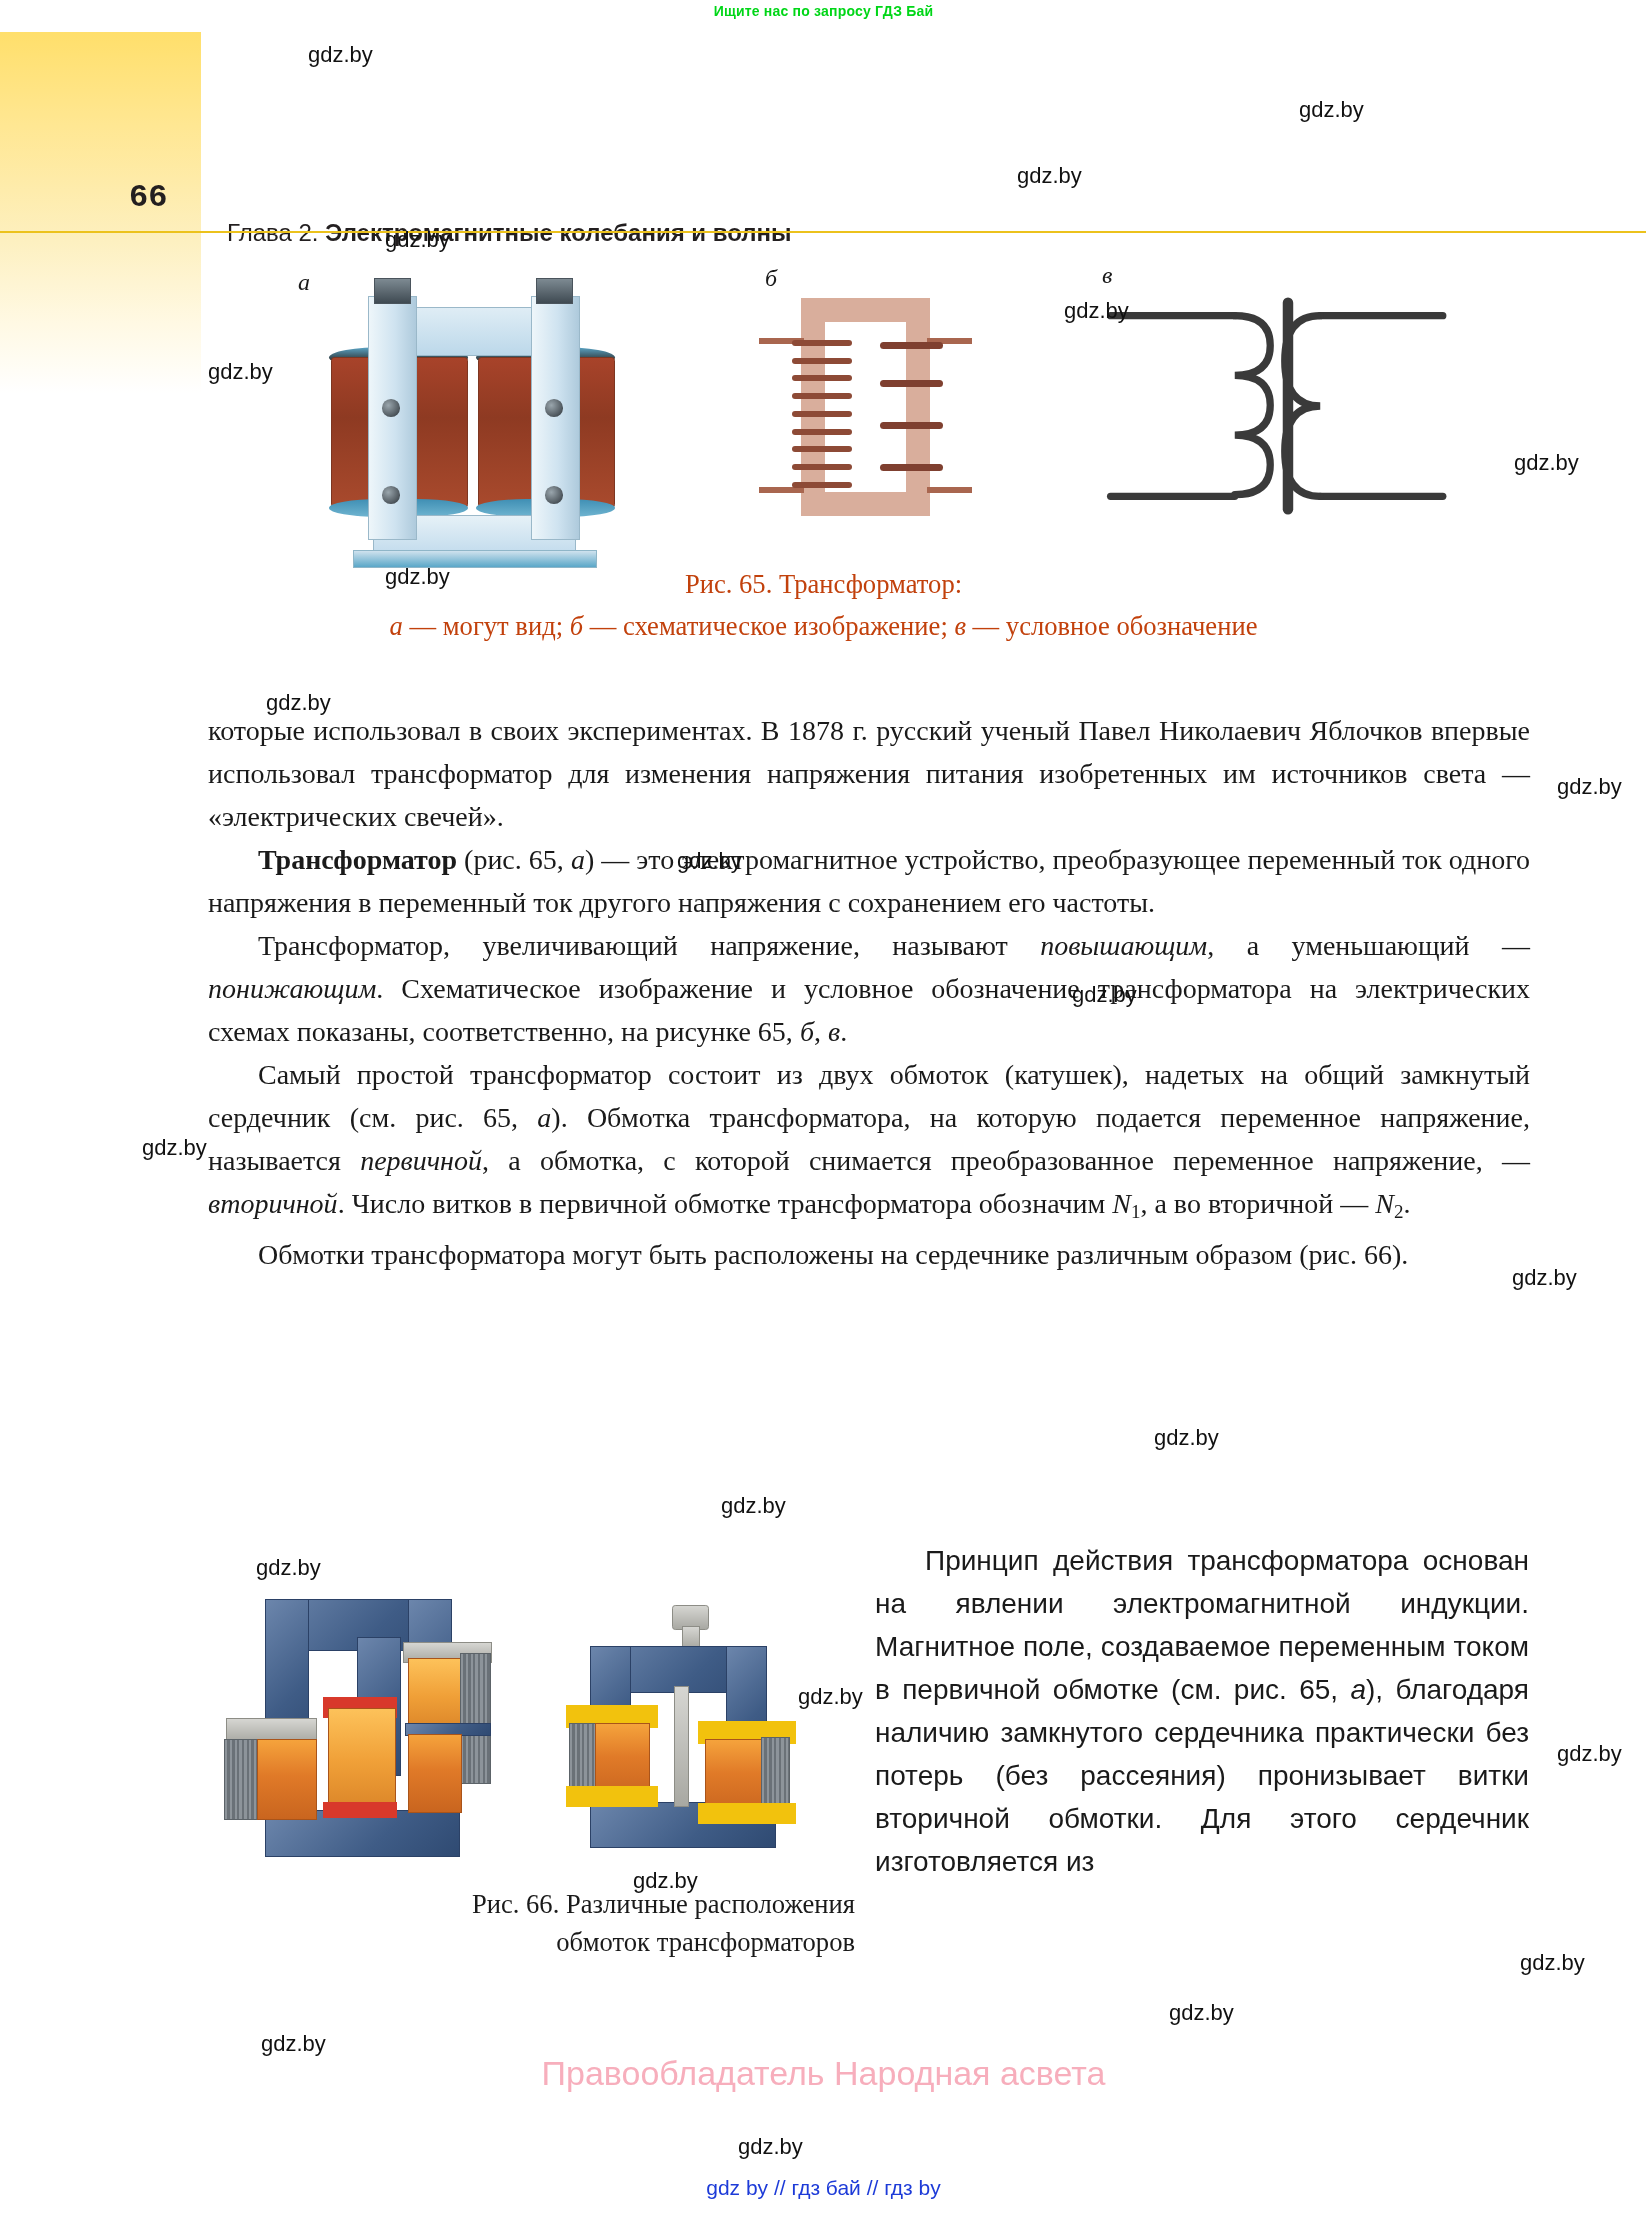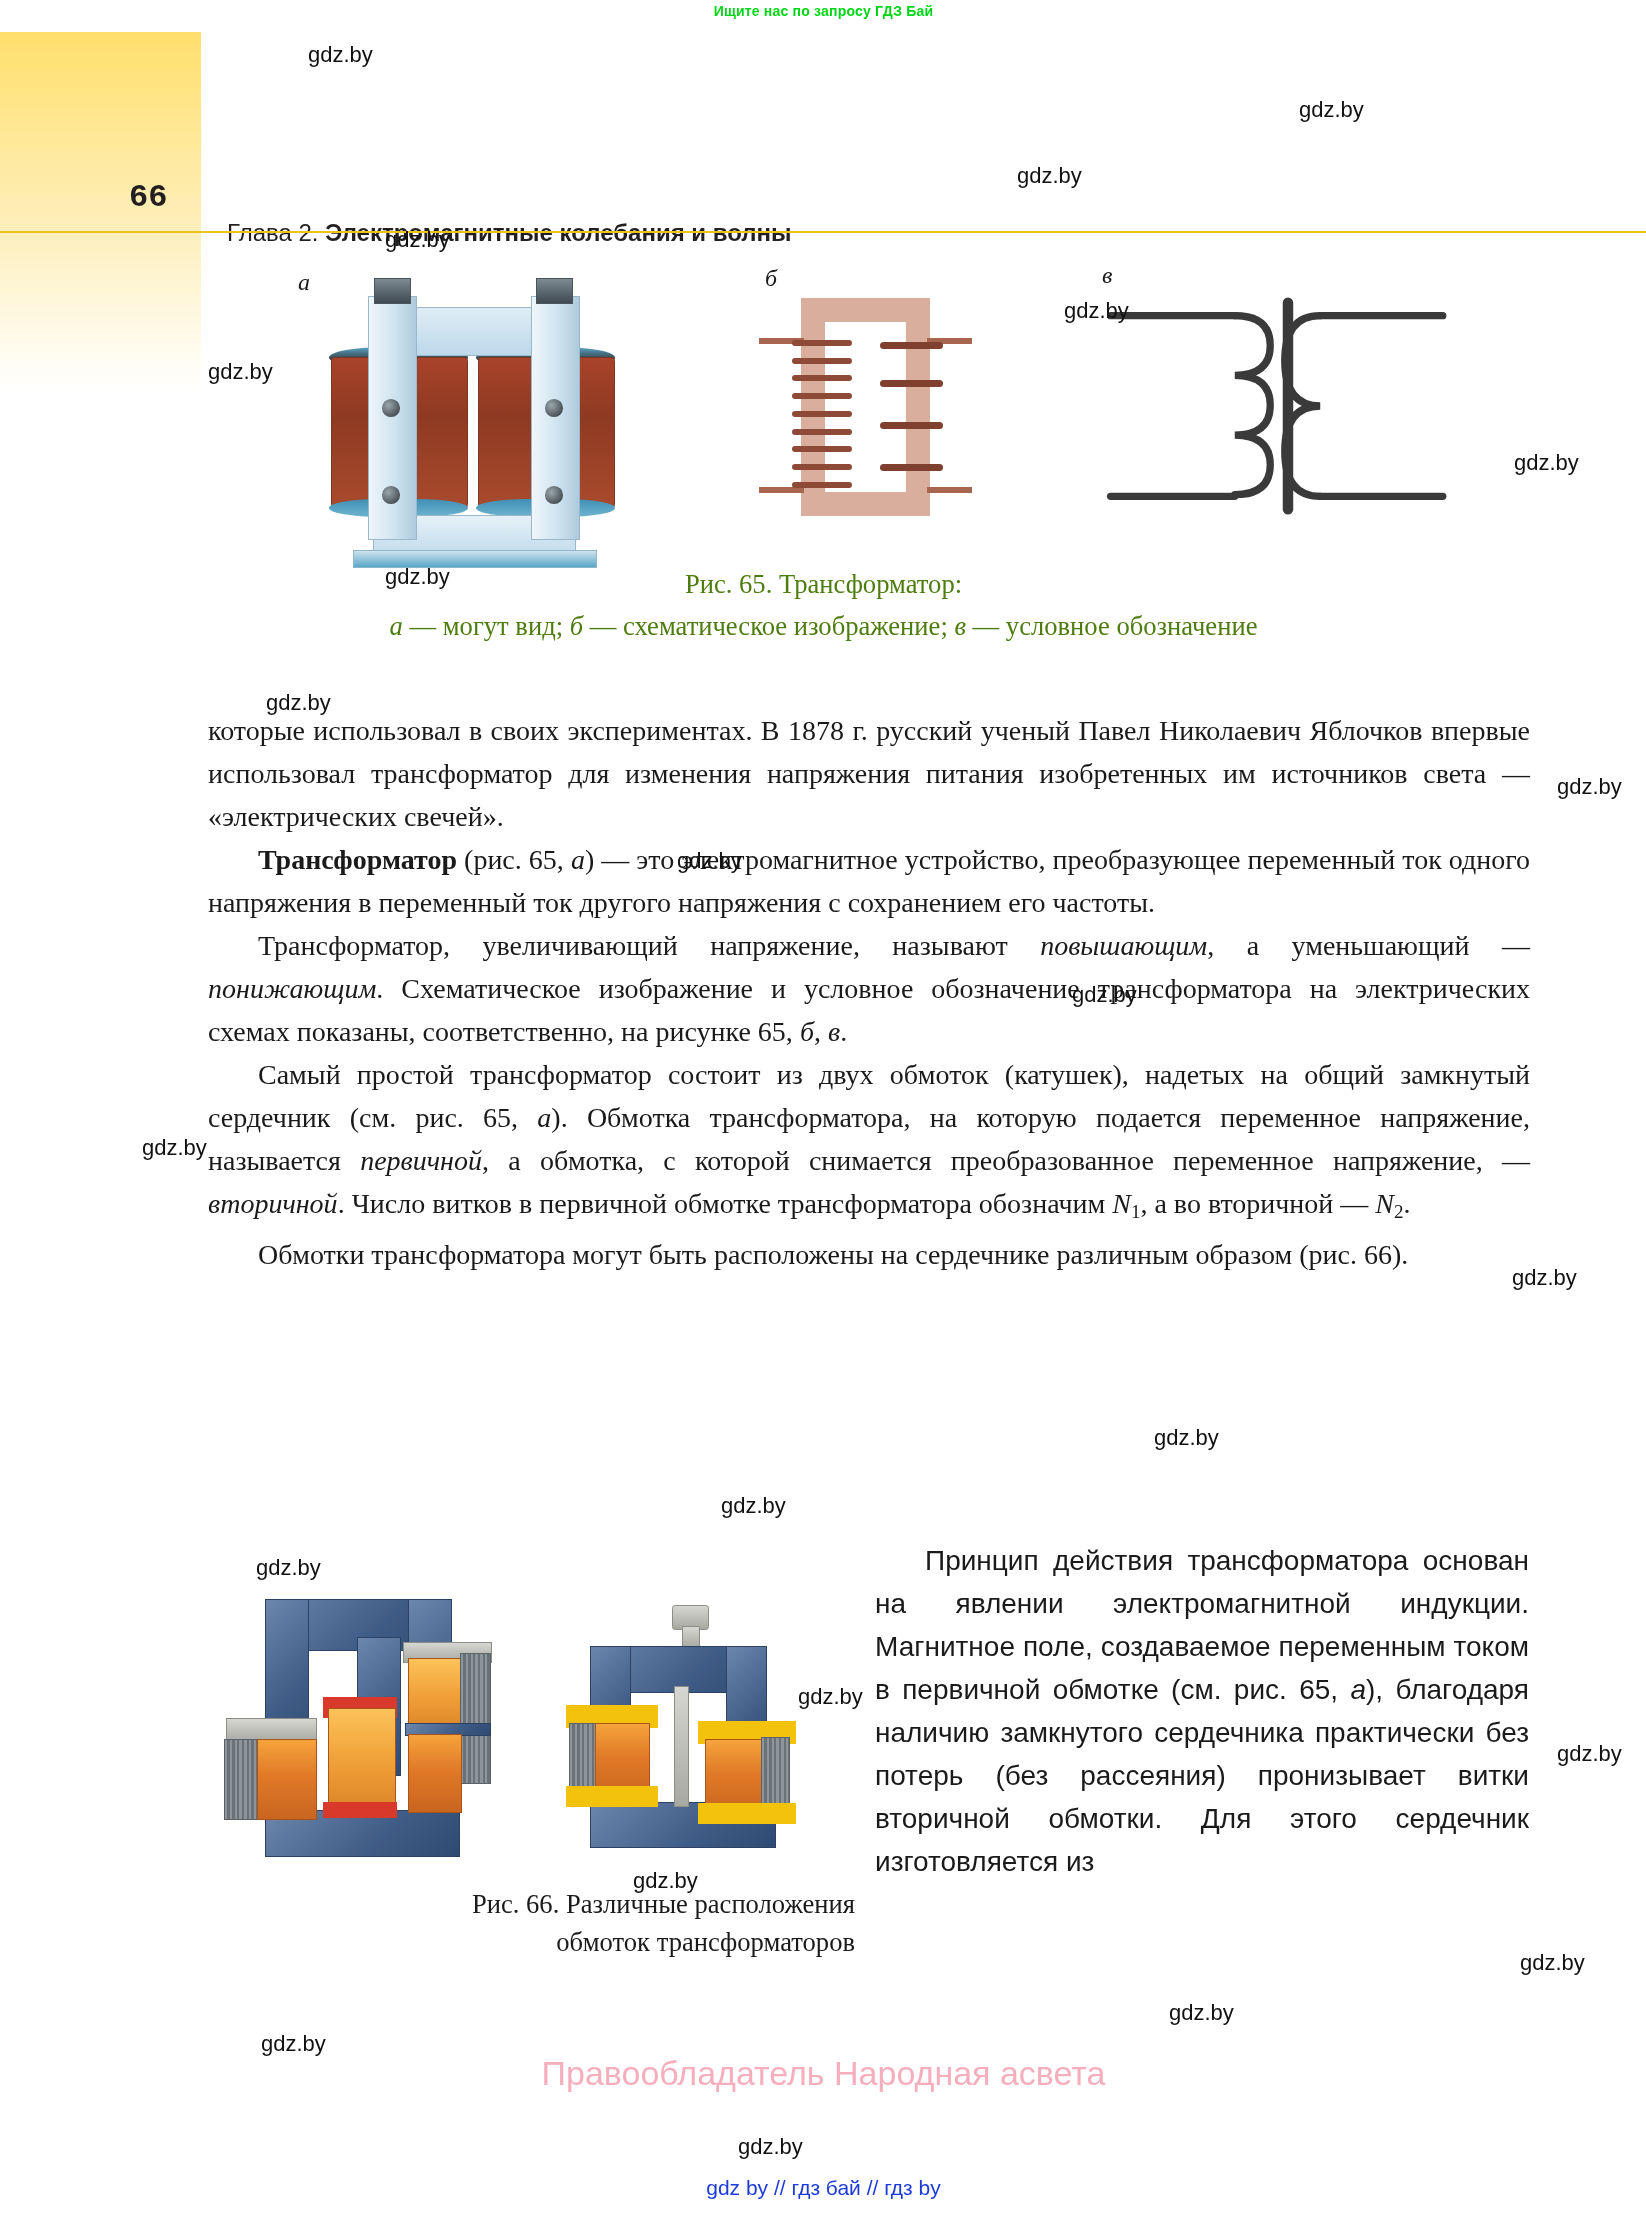--- a/index.html
+++ b/index.html
@@ -142,21 +142,21 @@
     position:absolute;left:103px;width:63px;height:7.3px;
     background:#7f4030;border-radius:4px;
   }
 
   
   .symbol{position:absolute;left:887px;top:39px;width:379px;height:242px;}
 
   
   .cap-center{
     position:absolute;width:100%;text-align:center;
-    font-family:"Liberation Serif", serif;font-size:26.6px;color:#4d7c0f;
+    font-family:"Liberation Serif", serif;font-size:26.6px;color:#c2410c;
   }
   .cap-center i{font-style:italic;}
 
   
   .body-col{
     position:absolute;left:208px;top:709px;width:1322px;
     font-family:"Liberation Serif", serif;
     font-size:28px;line-height:43px;
     text-align:justify;
     color:#1a1a1a;

